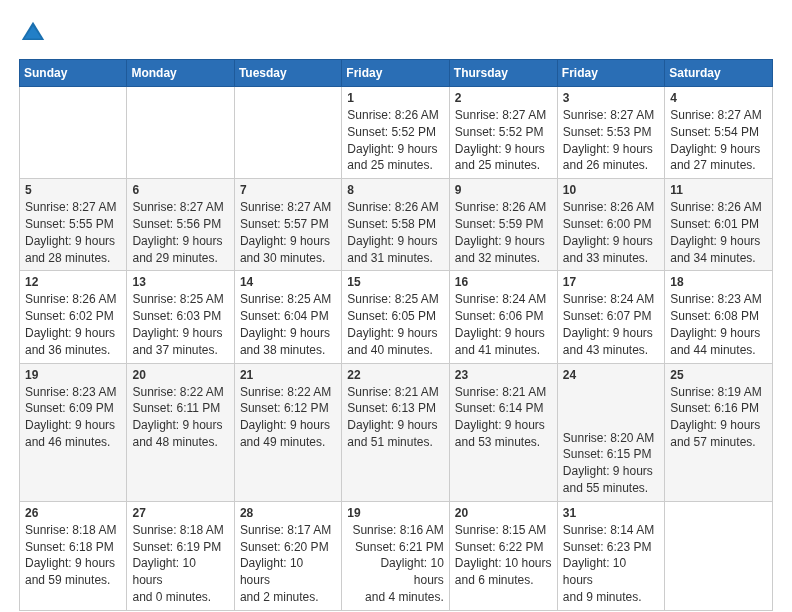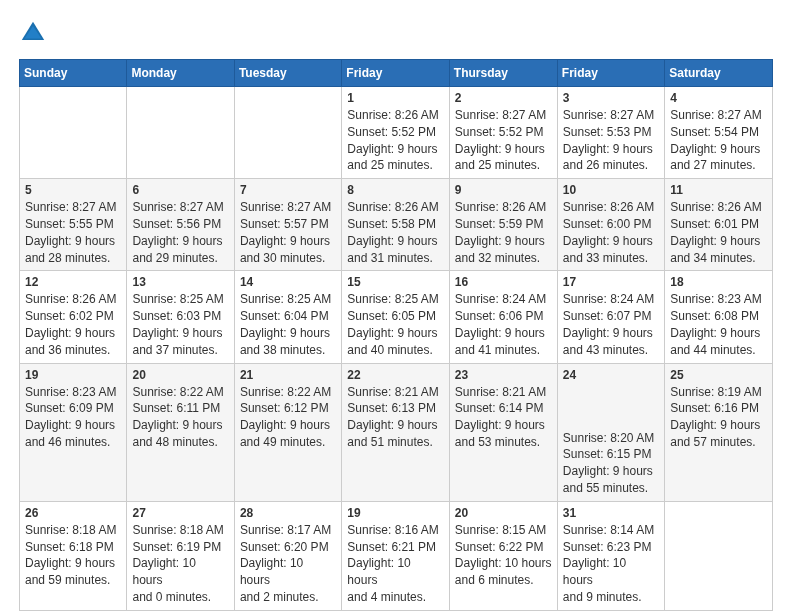--- a/index.html
+++ b/index.html
@@ -337,21 +337,21 @@
           </td>
           <td>
             <div class="day-num">28</div>
             <div class="day-info" style="white-space: pre-line;">Sunrise: 8:17 AM
 Sunset: 6:20 PM
 Daylight: 10 hours
 and 2 minutes.</div>
           </td>
           <td>
             <div class="day-num">19</div>
-            <div class="day-info" style="white-space: pre-line;">Sunrise: 8:16 AM
+            <div class="day-info" style="white-space: pre-line; text-align: right;">Sunrise: 8:16 AM
 Sunset: 6:21 PM
 Daylight: 10 hours
 and 4 minutes.</div>
           </td>
           <td>
             <div class="day-num">20</div>
             <div class="day-info" style="white-space: pre-line;">Sunrise: 8:15 AM
 Sunset: 6:22 PM
 Daylight: 10 hours
 and 6 minutes.</div>

